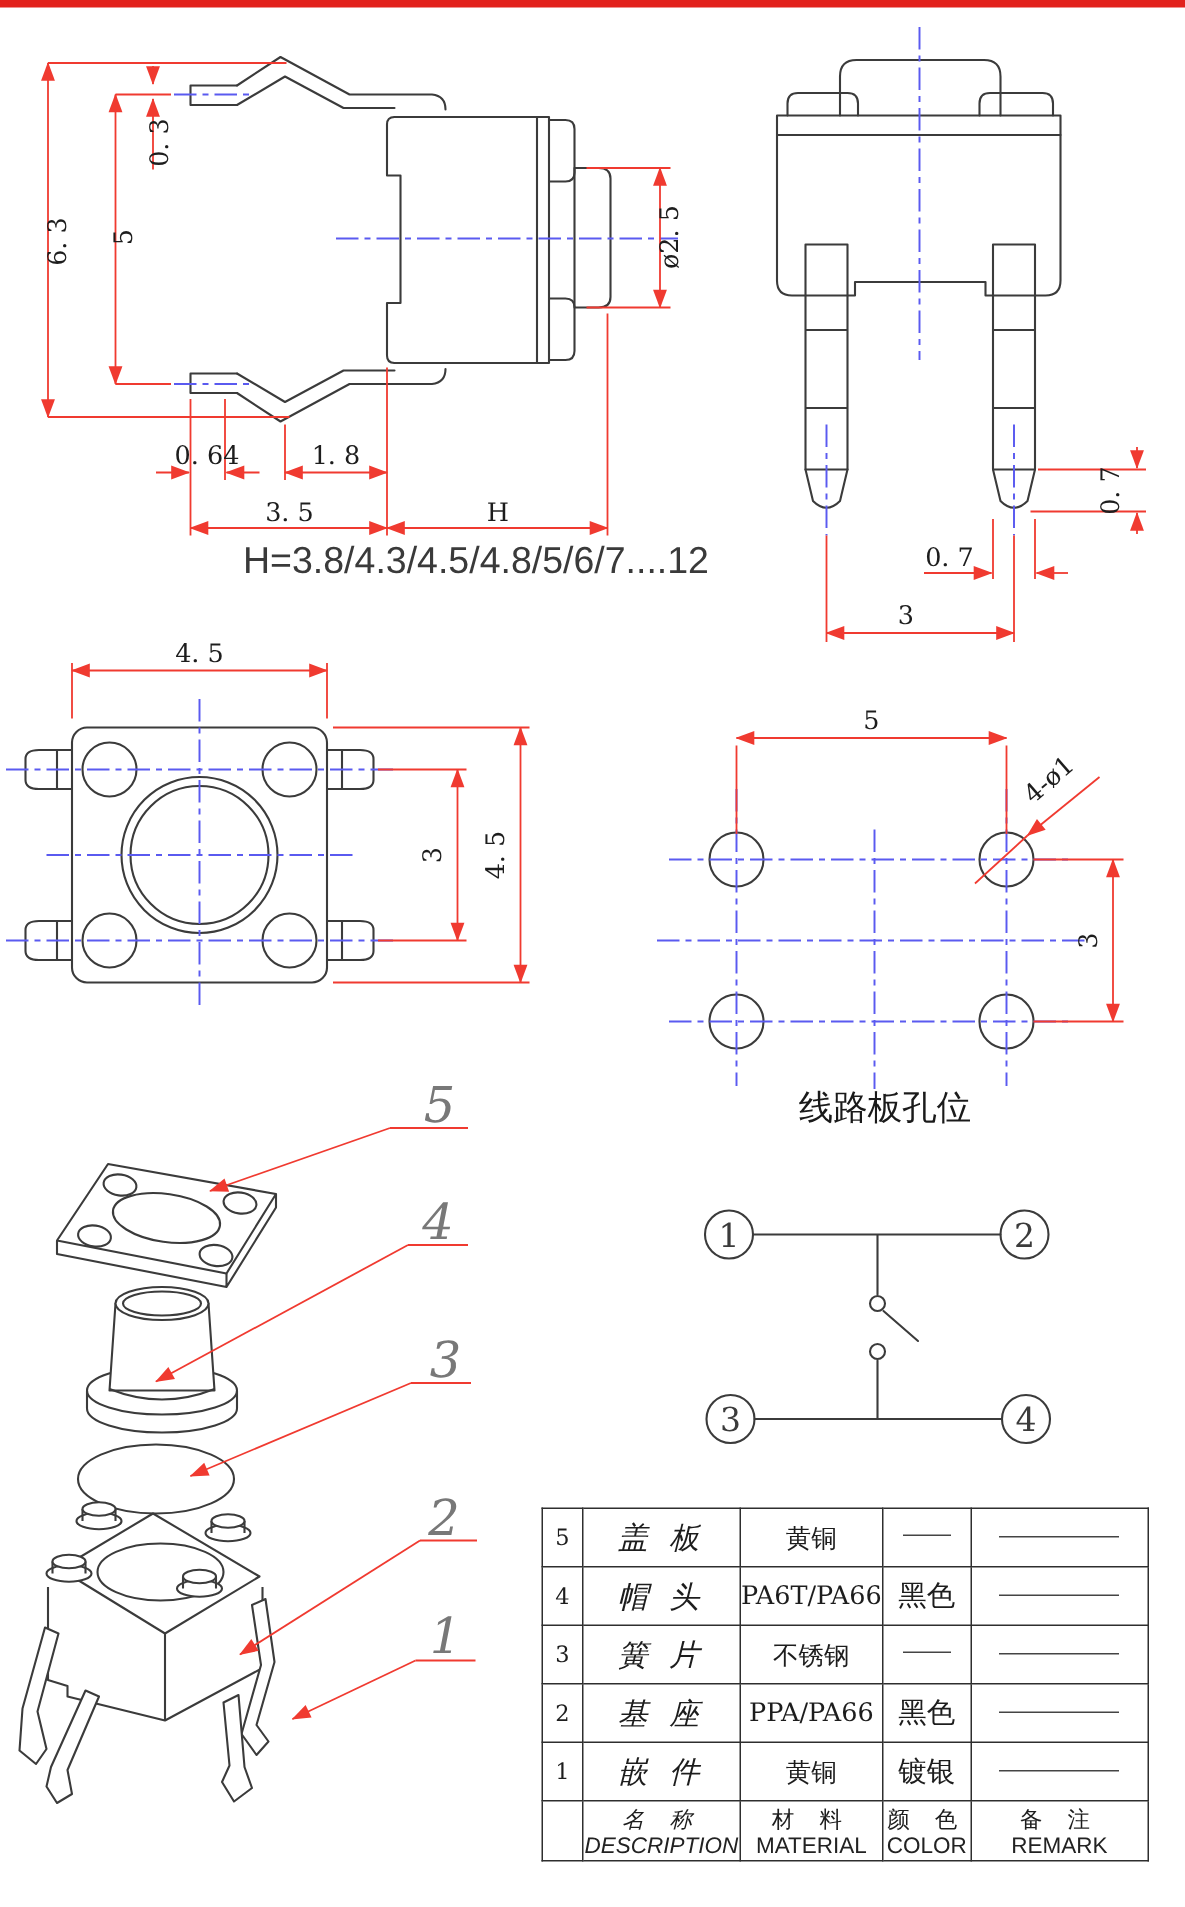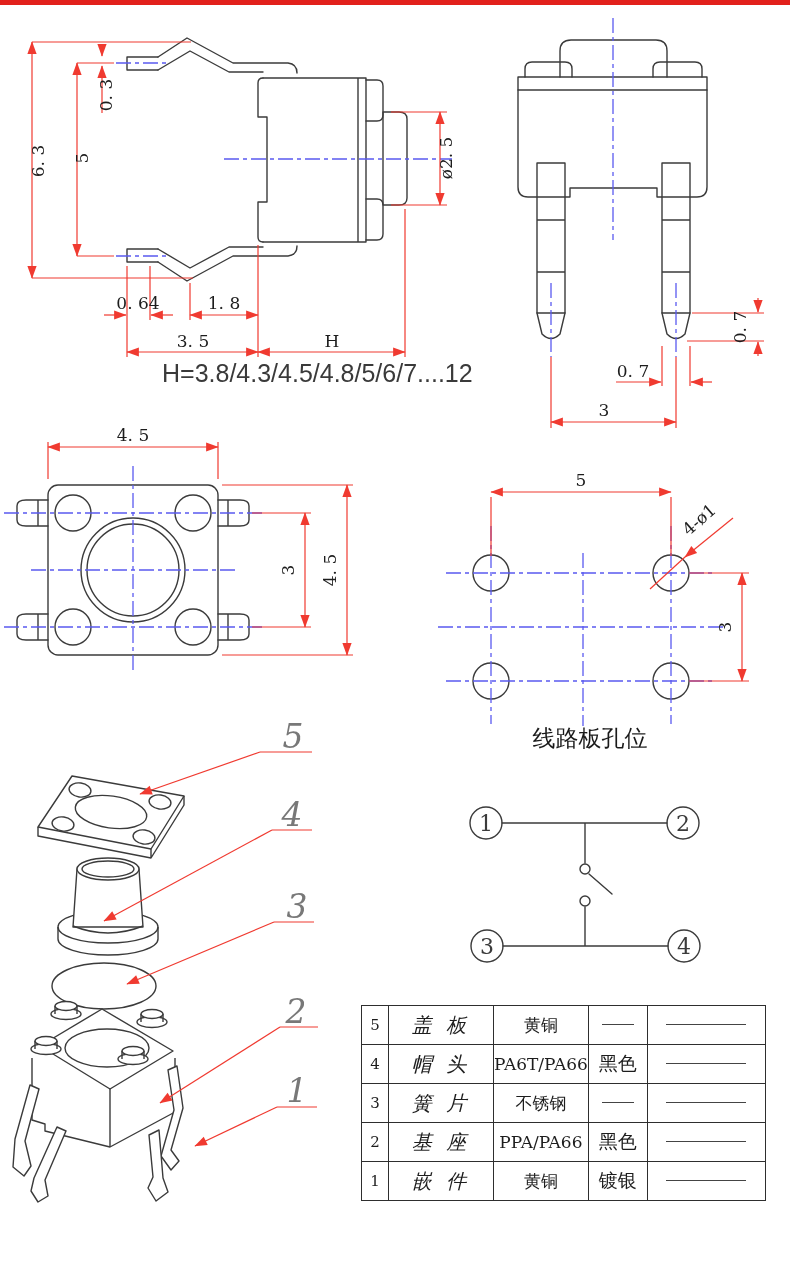--- a/index.html
+++ b/index.html
@@ -290,15 +290,34 @@
       <td class="c-col">黑色</td>
       <td class="c-rem"><span class="dash">—</span></td>
     </tr>
     <tr>
       <td class="c-no">1</td>
       <td class="c-name">嵌 件</td>
       <td class="c-mat">黄铜</td>
       <td class="c-col">镀银</td>
       <td class="c-rem"><span class="dash">—</span></td>
     </tr>
+    <tr class="hdr">
+      <td class="c-no"></td>
+      <td class="c-name">
+        <span class="zh">名  称</span>
+        <span class="en">DESCRIPTION</span>
+      </td>
+      <td class="c-mat">
+        <span class="zh">材  料</span>
+        <span class="en">MATERIAL</span>
+      </td>
+      <td class="c-col">
+        <span class="zh">颜 色</span>
+        <span class="en">COLOR</span>
+      </td>
+      <td class="c-rem">
+        <span class="zh">备 注</span>
+        <span class="en">REMARK</span>
+      </td>
+    </tr>
   </tbody>
     </table>
 </div>
 
 </body></html>

